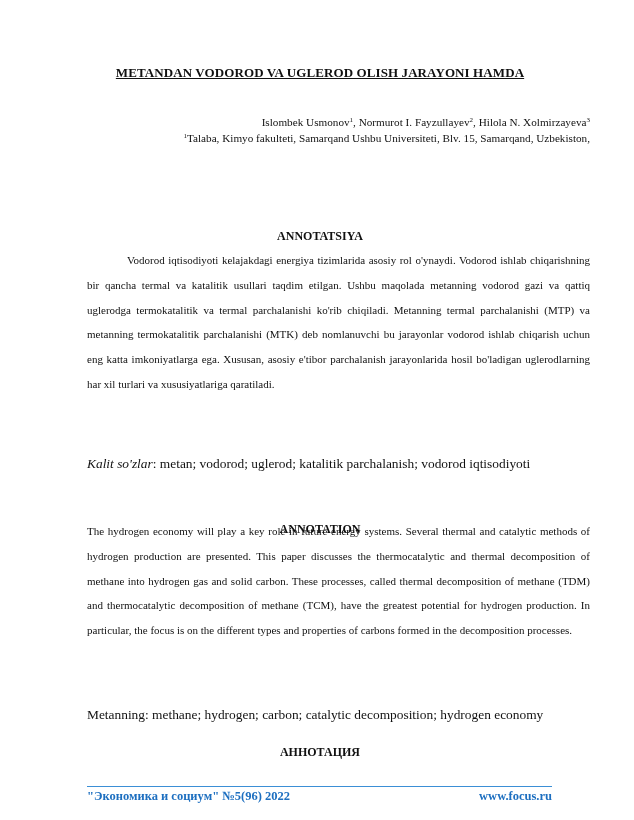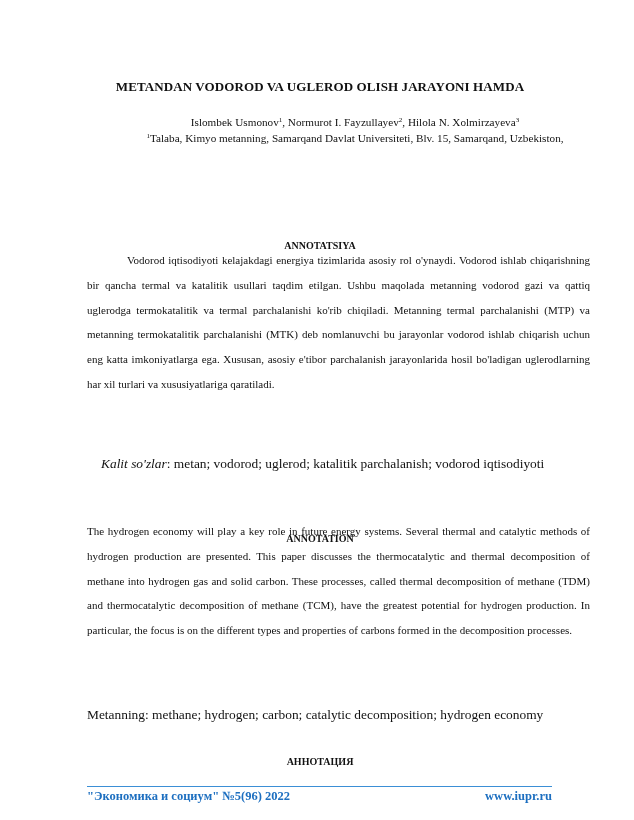--- a/index.html
+++ b/index.html
@@ -1,40 +1,41 @@
 <!DOCTYPE html>
 <html><head>
 <meta charset="utf-8">
 <style>
   html, body { margin: 0; padding: 0; background: #ffffff; }
   body {
     width: 634px; height: 820px; position: relative; overflow: hidden;
     font-family: "Liberation Serif", serif; color: #111;
   }
   .title {
-    position: absolute; left: 80px; width: 480px; top: 74px;
+    position: absolute; left: 80px; width: 480px; top: 60px;
     text-align: center; font-weight: bold; font-size: 13px; line-height: 25px;
     letter-spacing: 0.1px;
+    text-decoration: underline;
   }
   .authors {
     position: absolute; right: 44px; width: 470px; top: 115px;
-    text-align: center; font-size: 11.2px; line-height: 15.6px;
+    text-align: right; font-size: 11.2px; line-height: 15.6px;
   }
   .authors sup { font-size: 7px; vertical-align: 4px; line-height: 0; }
   .heading {
     position: absolute; left: 80px; width: 480px; text-align: center;
-    font-weight: bold; font-size: 10px; margin-top: 11px;
+    font-weight: bold; font-size: 12px;
   }
   .para {
     position: absolute; left: 87px; width: 503px;
     font-size: 11px; line-height: 24.8px; text-align: justify;
   }
   .indent { text-indent: 40px; }
   .kw { position: absolute; left: 87px; width: 503px; font-size: 13.4px; }
-  .kw i { font-style: italic; margin-left: 14px; }
+  .kw i { font-style: italic; }
   .footer-line {
     position: absolute; left: 87px; width: 465px; top: 786px;
     border-top: 1px solid #3b8fd6;
   }
   .footer-left, .footer-right {
     position: absolute; top: 789px; font-weight: bold; font-size: 12.5px;
     color: #1d6fc0;
   }
   .footer-left { left: 87px; }
   .footer-right { right: 82px; }
@@ -43,28 +44,28 @@
 <body>
 
 <div class="title">
   <div>METANDAN VODOROD VA UGLEROD OLISH JARAYONI HAMDA</div>
 </div>
 
 <div class="authors">
   <div>
     <span>Islombek Usmonov</span><sup>1</sup><span>, Normurot I. Fayzullayev</span><sup>2</sup><span>, Hilola N. Xolmirzayeva</span><sup>3</sup>
   </div>
-  <div><sup>1</sup><span>Talaba, Kimyo metanning, Samarqand Davlat Universiteti, Blv. 15, Samarqand, Uzbekiston,</span></div>
+  <div><sup>1</sup><span>Talaba, Kimyo fakulteti, Samarqand Ushbu Universiteti, Blv. 15, Samarqand, Uzbekiston,</span></div>
 </div>
 
 <div class="heading" style="top:229px">ANNOTATSIYA</div>
 <div class="para indent" style="top:248px">Vodorod iqtisodiyoti kelajakdagi energiya tizimlarida asosiy rol o'ynaydi. Vodorod ishlab chiqarishning bir qancha termal va katalitik usullari taqdim etilgan. Ushbu maqolada metanning vodorod gazi va qattiq uglerodga termokatalitik va termal parchalanishi ko'rib chiqiladi. Metanning termal parchalanishi (MTP) va metanning termokatalitik parchalanishi (MTK) deb nomlanuvchi bu jarayonlar vodorod ishlab chiqarish uchun eng katta imkoniyatlarga ega. Xususan, asosiy e'tibor parchalanish jarayonlarida hosil bo'ladigan uglerodlarning har xil turlari va xususiyatlariga qaratiladi.</div>
 <div class="kw" style="top:456px"><i>Kalit so'zlar</i><span>: metan; vodorod; uglerod; katalitik parchalanish; vodorod iqtisodiyoti</span></div>
 
 <div class="heading" style="top:522px">ANNOTATION</div>
 <div class="para" style="top:519px">The hydrogen economy will play a key role in future energy systems. Several thermal and catalytic methods of hydrogen production are presented. This paper discusses the thermocatalytic and thermal decomposition of methane into hydrogen gas and solid carbon. These processes, called thermal decomposition of methane (TDM) and thermocatalytic decomposition of methane (TCM), have the greatest potential for hydrogen production. In particular, the focus is on the different types and properties of carbons formed in the decomposition processes.</div>
 <div class="kw" style="top:707px">Metanning: methane; hydrogen; carbon; catalytic decomposition; hydrogen economy</div>
 
 <div class="heading" style="top:745px">АННОТАЦИЯ</div>
 
 <div class="footer-line"></div>
 <div class="footer-left">"Экономика и социум" №5(96) 2022</div>
-<div class="footer-right">www.iupr.ru</div>
+<div class="footer-right">www.focus.ru</div>
 
 </body></html>

